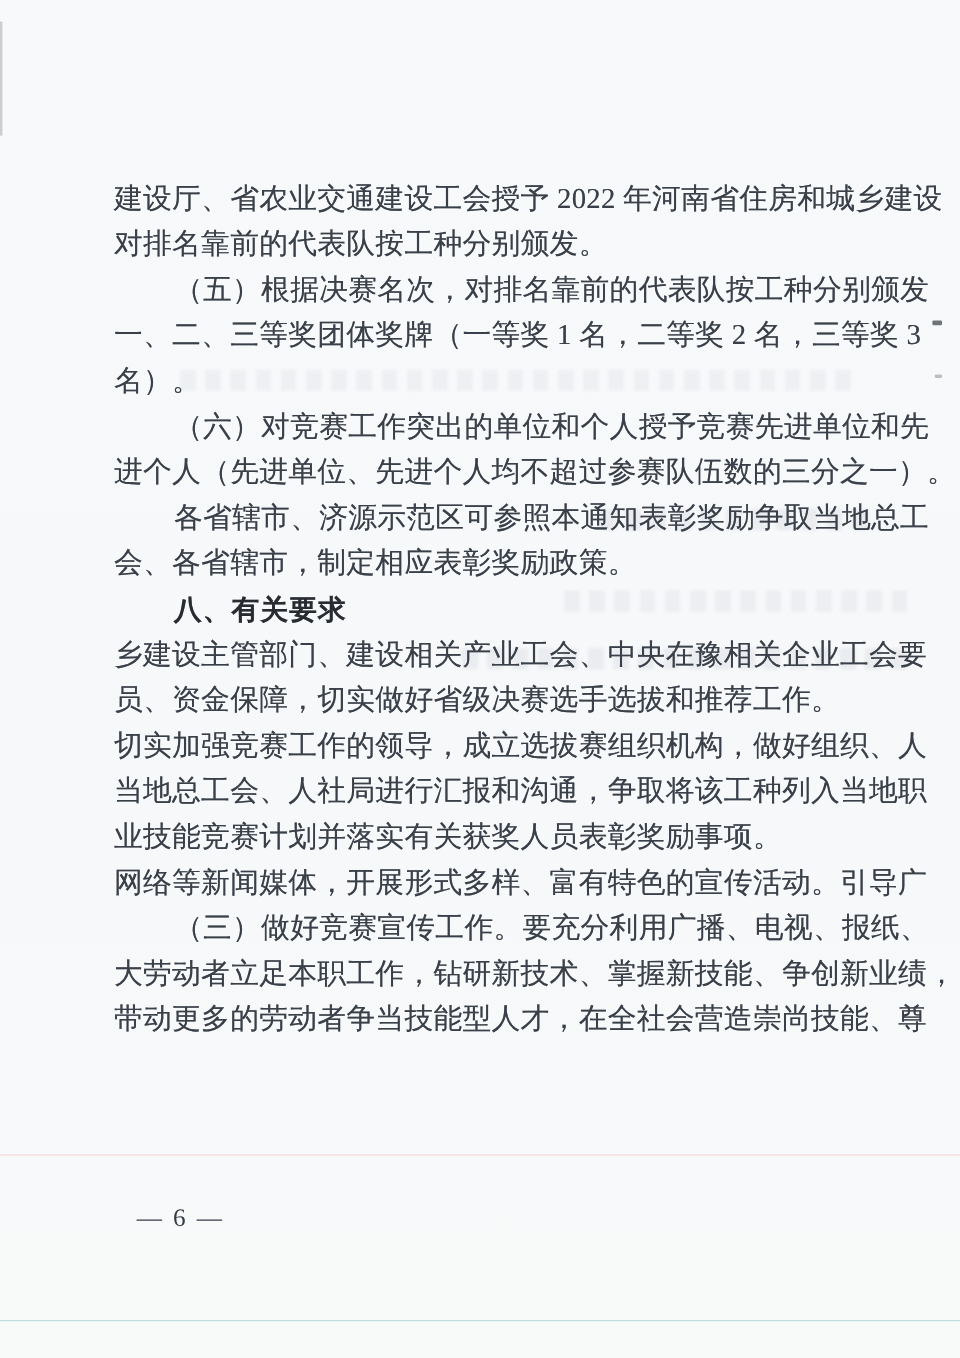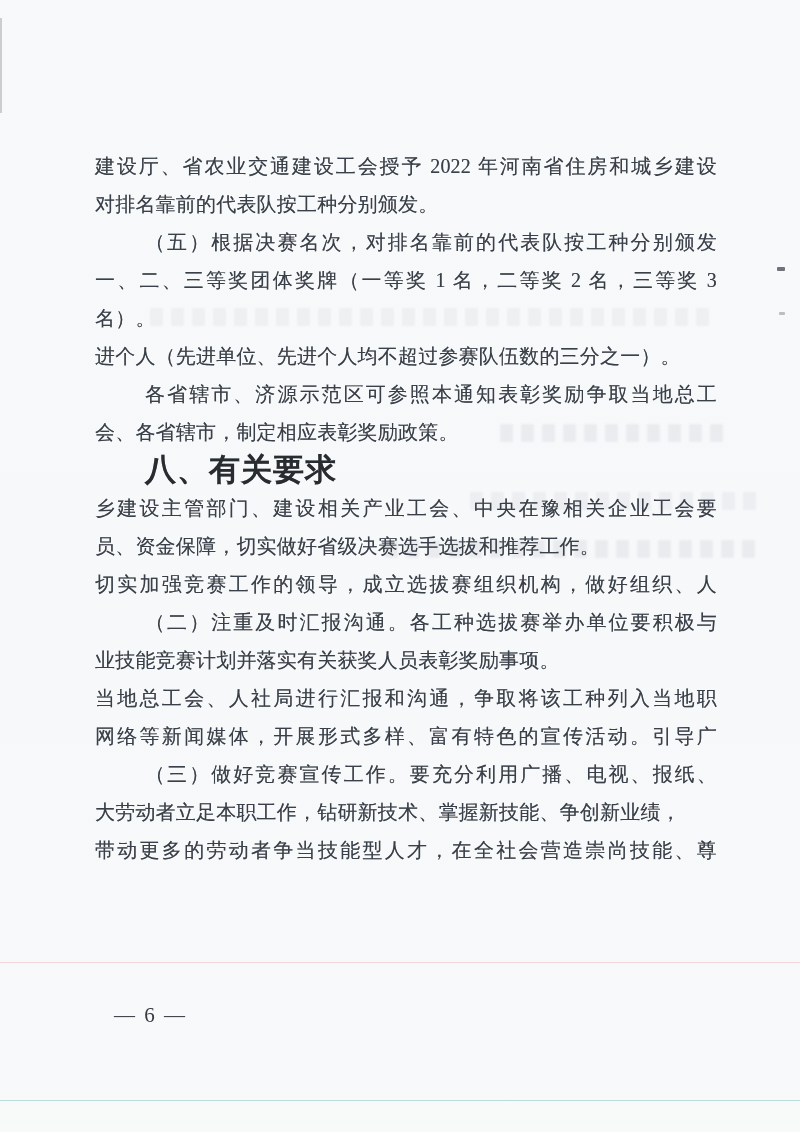--- a/index.html
+++ b/index.html
@@ -19,36 +19,36 @@
   }
   .textblock {
     position: absolute;
     left: 95px;
     top: 147px;
     width: 622px;
   }
   .line {
     height: 38px;
     line-height: 38px;
-    font-size: 20px;
+    font-size: 24px;
     letter-spacing: 0.2px;
     white-space: nowrap;
     text-shadow: 0 0 0.5px rgba(58,64,73,0.55);
   }
   .line.fill {
     text-align: justify;
     text-align-last: justify;
   }
   .line.indent {
     text-indent: 50px;
   }
   .line.heading {
     font-family: "Liberation Sans", "DejaVu Sans", sans-serif;
     font-weight: 700;
-    font-size: 31px;
+    font-size: 23px;
     color: #282c31;
     letter-spacing: 1px;
   }
   .page-number {
     position: absolute;
     left: 114px;
     top: 998px;
     font-size: 21px;
     line-height: 34px;
     letter-spacing: 2px;
@@ -105,30 +105,30 @@
   <div class="speck" style="left:777px; top:267px; width:8px; height:4px; opacity:0.8;"></div>
   <div class="speck" style="left:779px; top:312px; width:6px; height:3px; opacity:0.35;"></div>
   <div class="edge-shadow"></div>
 
   <div class="textblock" id="textblock">
       <div class="line fill">建设厅、省农业交通建设工会授予 2022 年河南省住房和城乡建设</div>
       <div class="line left">对排名靠前的代表队按工种分别颁发。</div>
       <div class="line indent fill">（五）根据决赛名次，对排名靠前的代表队按工种分别颁发</div>
       <div class="line fill">一、二、三等奖团体奖牌（一等奖 1 名，二等奖 2 名，三等奖 3</div>
       <div class="line left">名）。</div>
+      <div class="line indent fill">（六）对竞赛工作突出的单位和个人授予竞赛先进单位和先</div>
       <div class="line left">进个人（先进单位、先进个人均不超过参赛队伍数的三分之一）。</div>
       <div class="line indent fill">各省辖市、济源示范区可参照本通知表彰奖励争取当地总工</div>
       <div class="line left">会、各省辖市，制定相应表彰奖励政策。</div>
       <div class="line indent heading">八、有关要求</div>
       <div class="line fill">乡建设主管部门、建设相关产业工会、中央在豫相关企业工会要</div>
       <div class="line left">员、资金保障，切实做好省级决赛选手选拔和推荐工作。</div>
       <div class="line fill">切实加强竞赛工作的领导，成立选拔赛组织机构，做好组织、人</div>
-      <div class="line indent fill">（二）注重及时汇报沟通。各工种选拔赛举办单位要积极与</div>
+      <div class="line fill">当地总工会、人社局进行汇报和沟通，争取将该工种列入当地职</div>
       <div class="line left">业技能竞赛计划并落实有关获奖人员表彰奖励事项。</div>
-      <div class="line fill">当地总工会、人社局进行汇报和沟通，争取将该工种列入当地职</div>
       <div class="line fill">网络等新闻媒体，开展形式多样、富有特色的宣传活动。引导广</div>
       <div class="line indent fill">（三）做好竞赛宣传工作。要充分利用广播、电视、报纸、</div>
       <div class="line left">大劳动者立足本职工作，钻研新技术、掌握新技能、争创新业绩，</div>
       <div class="line fill">带动更多的劳动者争当技能型人才，在全社会营造崇尚技能、尊</div>
     </div>
 
   <div class="page-number">— 6 —</div>
 
 </div>
 

